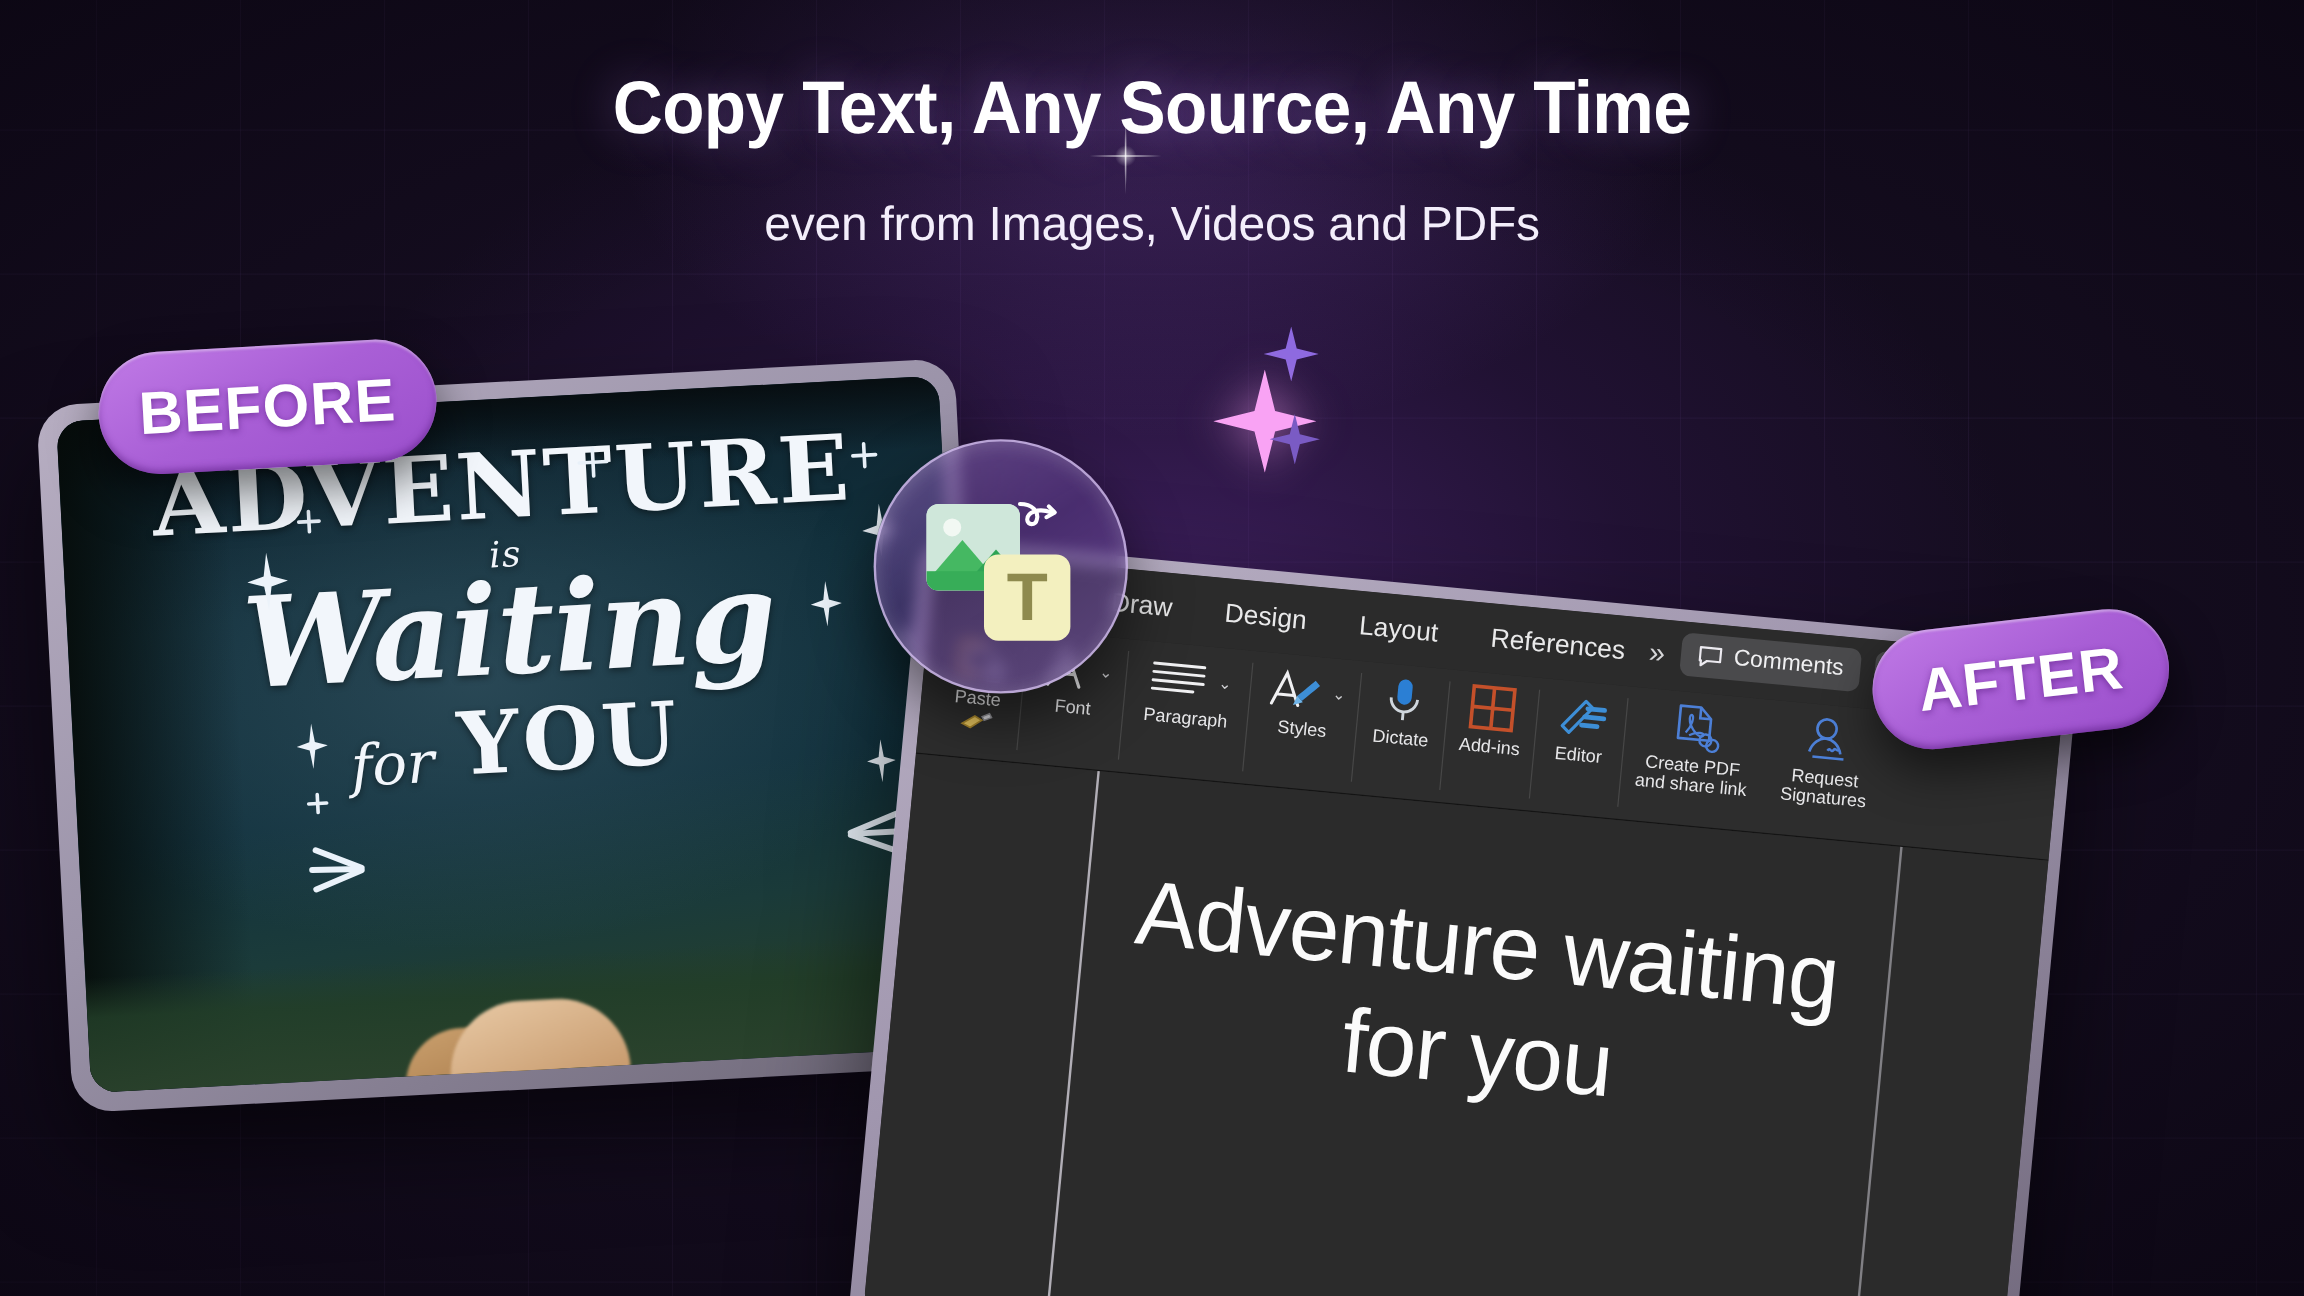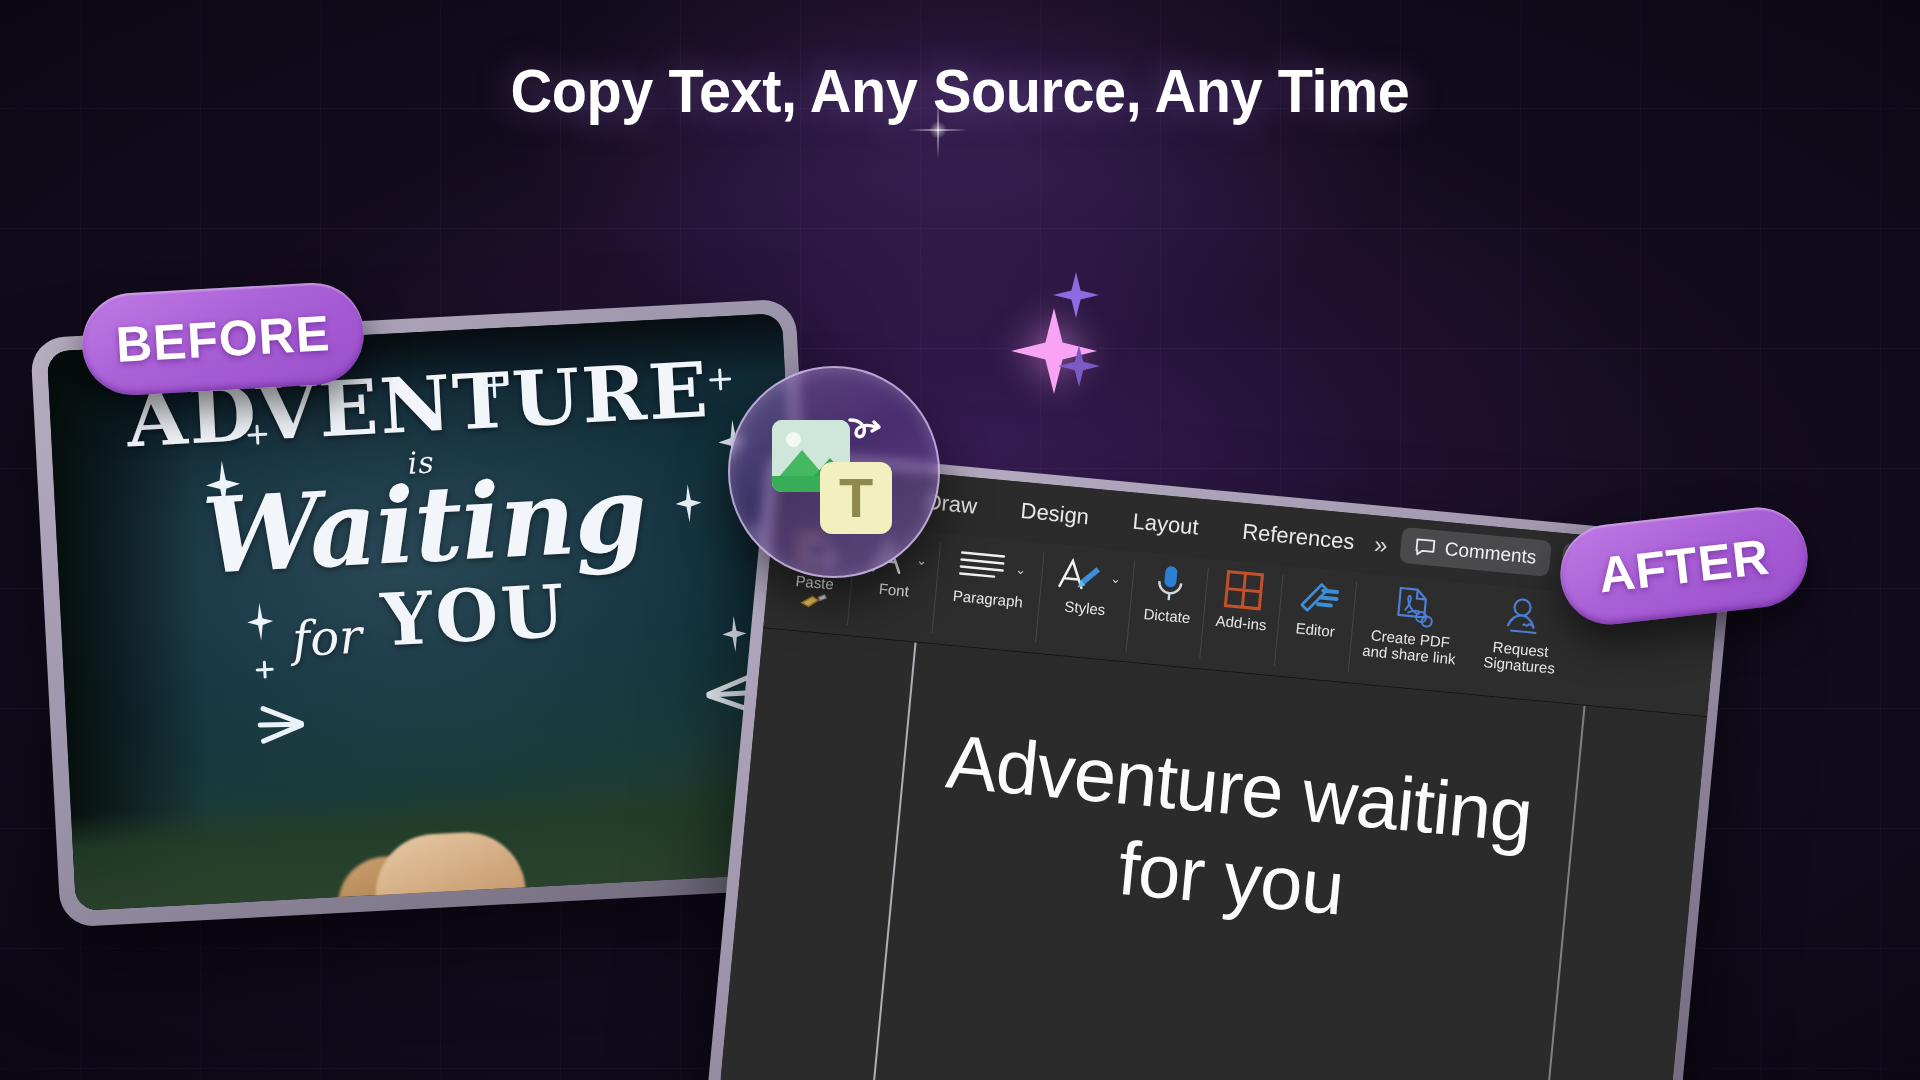--- a/index.html
+++ b/index.html
@@ -312,20 +312,21 @@
 
 <div id="stage">
 
   <div class="bg-grid"></div>
   <div class="bg-glow-a"></div>
   <div class="bg-glow-b"></div>
   <div class="bg-vignette"></div>
 
   <div class="headline">Copy Text, Any Source, Any Time</div>
   <div class="title-flare"></div>
+  <div class="subhead">even from Images, Videos and PDFs</div>
 
   <div class="spark spark-md">
       <i></i>
     </div>
   <div class="spark spark-lg">
       <i></i>
     </div>
   <div class="spark spark-sm">
       <i></i>
     </div>

